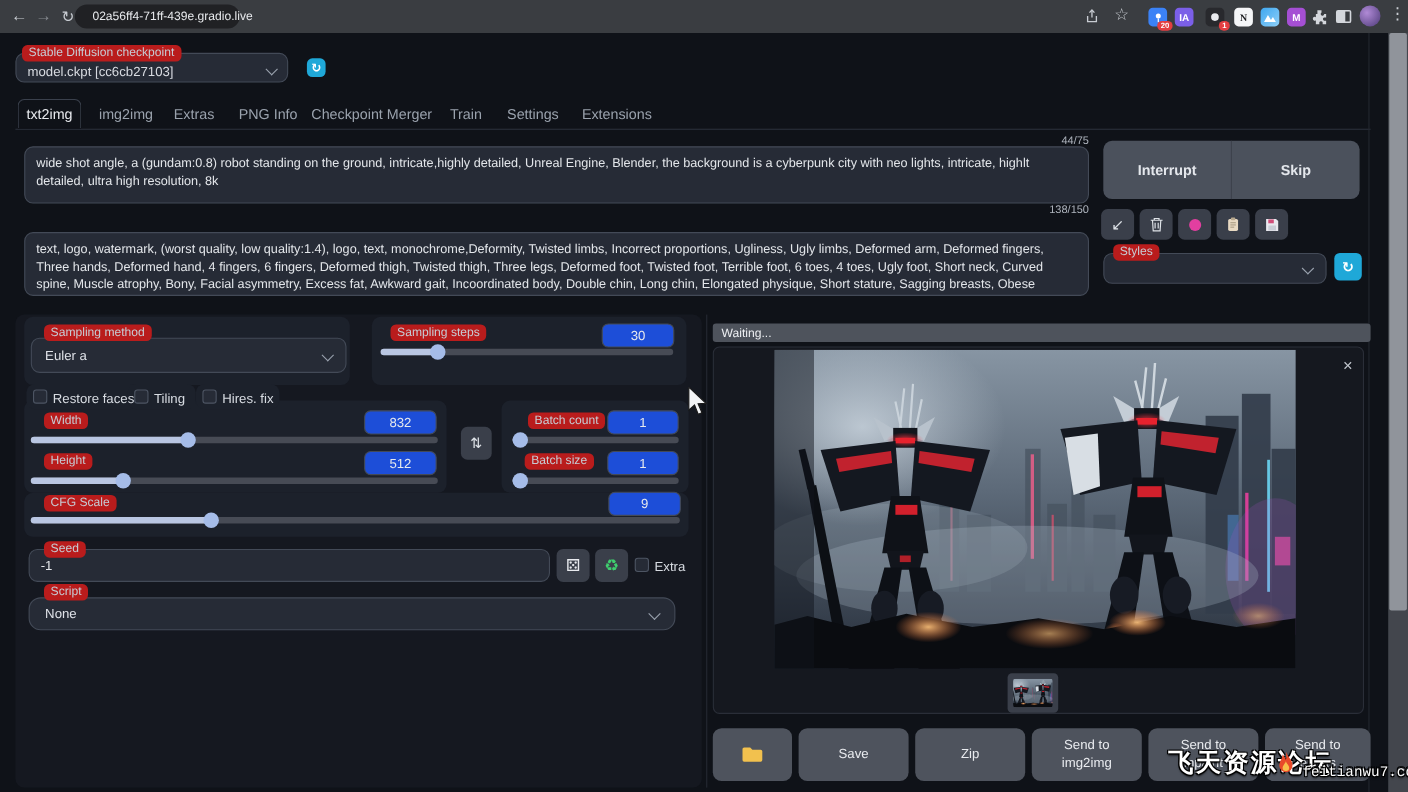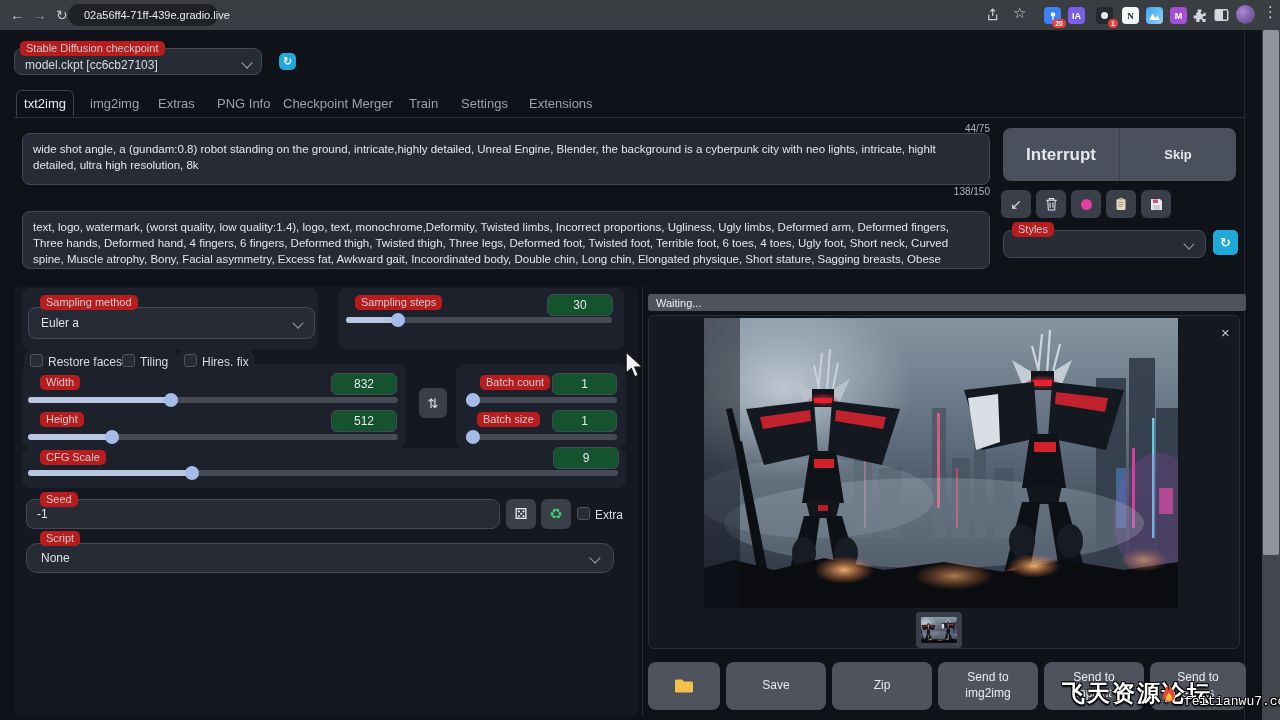--- a/index.html
+++ b/index.html
@@ -14,21 +14,21 @@
            display:flex;align-items:center;padding:0 10px;box-sizing:border-box;gap:6px;}
   .urltext{font-size:11px;color:#e8eaed;white-space:nowrap;}
   .extbox{width:17px;height:17px;border-radius:4px;top:7px;display:flex;align-items:center;justify-content:center;
           font-size:9px;font-weight:bold;}
   .badge{position:absolute;right:-5px;bottom:-4px;background:#e33e41;color:#fff;font-size:7px;
          border-radius:6px;padding:0 3px;line-height:9px;font-weight:bold;}
   
   .tag{font-size:11px;color:#c6ccd4;background:#b91c1c;padding:1px 6px;border-radius:5px;line-height:13px;white-space:nowrap;}
   .box{background:#262b36;border:1px solid #434a57;border-radius:8px;box-sizing:border-box;}
   .blk{background:#1c212b;border-radius:8px;}
-  .numbox{background:#14532d;border:1px solid #434a57;border-radius:6px;color:#e6e9ed;
+  .numbox{background:#1d4ed8;border:1px solid #434a57;border-radius:6px;color:#e6e9ed;
           font-size:12px;text-align:center;box-sizing:border-box;}
   .chev{width:7px;height:7px;border-right:1.6px solid #9aa2ae;border-bottom:1.6px solid #9aa2ae;
         transform:rotate(45deg);display:inline-block;}
   .sld{height:6px;}
   .sld .track{position:absolute;left:0;top:0;width:100%;height:6px;border-radius:3px;background:#474b55;}
   .sld .fill{position:absolute;left:0;top:0;height:6px;border-radius:3px;background:#b9c6e2;}
   .sld .handle{position:absolute;top:-4px;width:14px;height:14px;margin-left:-8px;border-radius:50%;background:#a5bce8;}
   .cb{width:13px;height:13px;background:#262b36;border:1px solid #4d5563;border-radius:3px;box-sizing:border-box;}
   .cblabel{font-size:12px;color:#d8dce2;}
   .toolbtn{background:#3a3f4a;border-radius:6px;display:flex;align-items:center;justify-content:center;}
@@ -115,21 +115,21 @@
 <span class="abs tab" style="left:461px;top:96px;">Settings</span>
 <span class="abs tab" style="left:529px;top:96px;">Extensions</span>
 
 <span class="abs counter" style="left:900px;top:123px;width:90px;">44/75</span>
 <div class="abs box ta" style="left:22px;top:133px;width:968px;height:52px;">wide shot angle, a (gundam:0.8) robot standing on the ground, intricate,highly detailed, Unreal Engine, Blender, the background is a cyberpunk city with neo lights, intricate, highlt detailed, ultra high resolution, 8k</div>
 
 <span class="abs counter" style="left:900px;top:186px;width:90px;">138/150</span>
 <div class="abs box ta" style="left:22px;top:211px;width:968px;height:58px;">text, logo, watermark, (worst quality, low quality:1.4), logo, text, monochrome,Deformity, Twisted limbs, Incorrect proportions, Ugliness, Ugly limbs, Deformed arm, Deformed fingers, Three hands, Deformed hand, 4 fingers, 6 fingers, Deformed thigh, Twisted thigh, Three legs, Deformed foot, Twisted foot, Terrible foot, 6 toes, 4 toes, Ugly foot, Short neck, Curved spine, Muscle atrophy, Bony, Facial asymmetry, Excess fat, Awkward gait, Incoordinated body, Double chin, Long chin, Elongated physique, Short stature, Sagging breasts, Obese physique, Emaciated,</div>
 
 <div class="abs" style="left:1003px;top:128px;width:233px;height:53px;background:#4b515c;border-radius:8px;display:flex;">
-  <div style="flex:1;display:flex;align-items:center;justify-content:center;font-size:17px;font-weight:bold;color:#e4e7ec;border-right:1px solid #3d424c;">Interrupt</div>
+  <div style="flex:1;display:flex;align-items:center;justify-content:center;font-size:13px;font-weight:bold;color:#e4e7ec;border-right:1px solid #3d424c;">Interrupt</div>
   <div style="flex:1;display:flex;align-items:center;justify-content:center;font-size:13px;font-weight:bold;color:#e4e7ec;">Skip</div>
 </div>
 
 <div class="abs toolbtn" style="left:1001px;top:190px;width:30px;height:28px;color:#dfe3e8;font-size:14px;">
     <span>↙</span>
   </div>
 <div class="abs toolbtn" style="left:1036px;top:190px;width:30px;height:28px;">
   <svg width="13" height="14" viewBox="0 0 12 13">
     <path d="M1 3h10M4 3V1.5h4V3M2.5 3l.6 9h5.8l.6-9M4.7 5.2v4.8M7.3 5.2v4.8" stroke="#dfe3e8" fill="none" stroke-width="1"></path>
   </svg>

